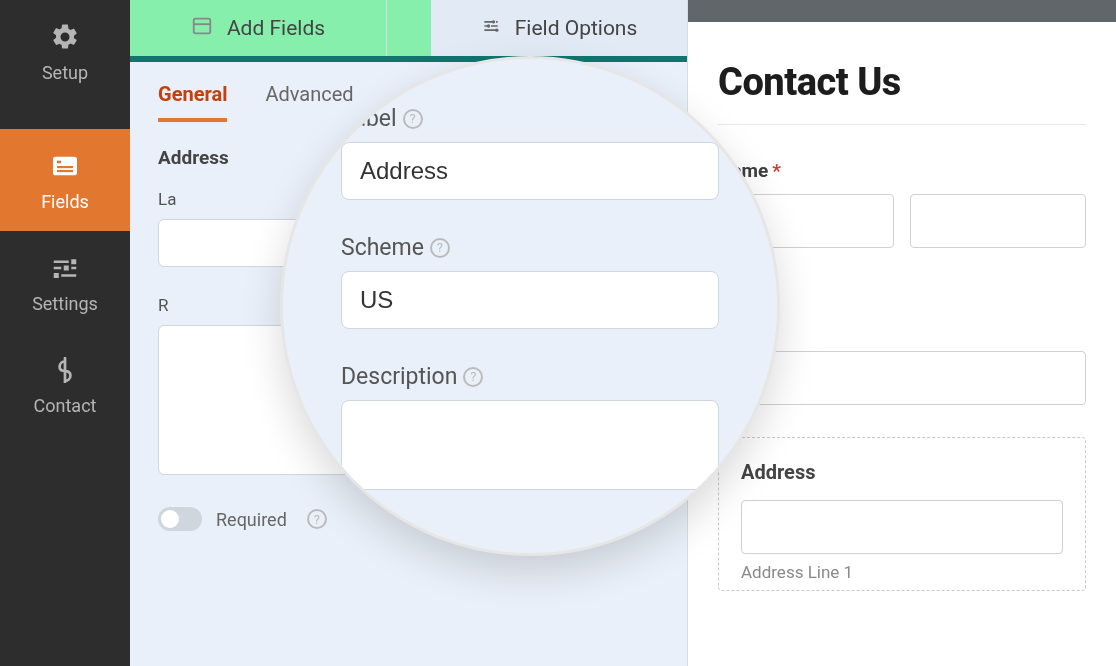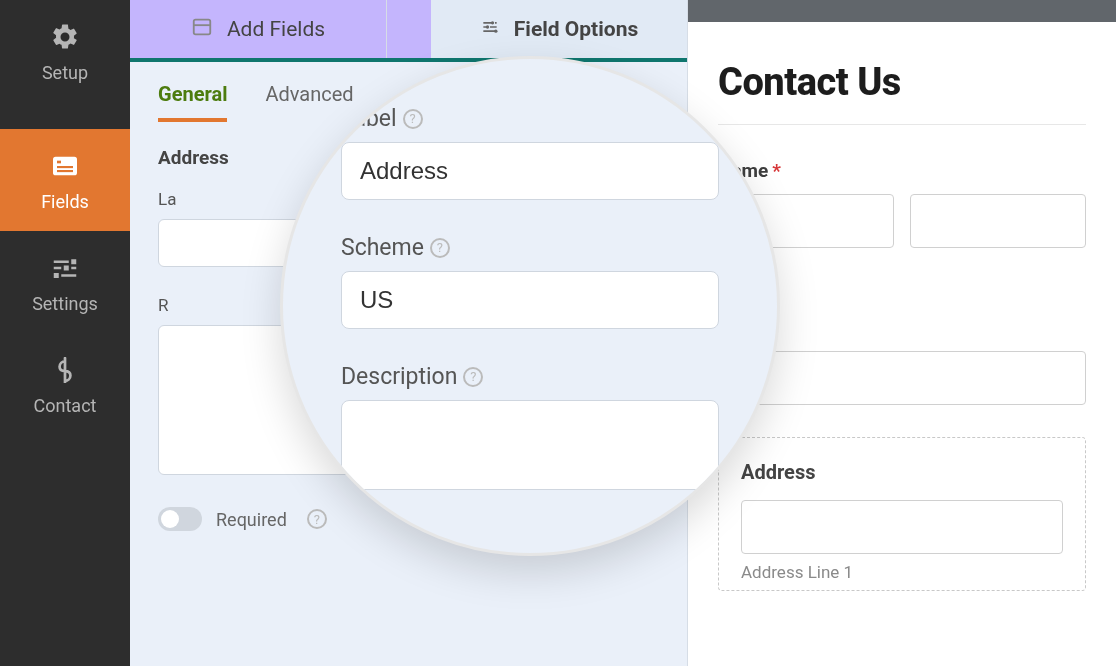--- a/index.html
+++ b/index.html
@@ -9,30 +9,30 @@
   
   .sidebar { width: 130px; background: #2d2d2d; display: flex; flex-direction: column; }
   .side-item { height: 102px; display: flex; flex-direction: column; align-items: center; justify-content: center; color: #b5b5b5; cursor: pointer; gap: 8px; }
   .side-item.active { background: #e27730; color: #fff; margin-top: 27px; }
   .side-item .icon { width: 34px; height: 34px; display: flex; align-items: center; justify-content: center; }
   .side-item svg { fill: currentColor; }
   .side-item span.lbl { font-size: 18px; }
 
   
   .panel { flex: 0 0 558px; background: #eaf0f9; border-right: 1px solid #d6dde6; position: relative; }
-  .panel-top { height: 62px; background: #c4b5fd; border-bottom: 4px solid #0f766e; display: flex; gap: 44px; }
+  .panel-top { height: 62px; background: #86efac; border-bottom: 6px solid #0f766e; display: flex; gap: 44px; }
   .panel-tab { flex: 1; display: flex; align-items: center; justify-content: center; gap: 14px; font-size: 21px; color: #444; border-right: 1px solid #d6dde6; cursor: pointer; }
-  .panel-tab.active { background: #e1eaf5; font-weight: 700; }
+  .panel-tab.active { background: #e1eaf5; font-weight: 400; }
   .panel-tab:last-child { border-right: none; }
   .panel-tab .ticon { color: #888; }
   .panel-tab svg { fill: currentColor; }
 
   .panel-subtabs { display: flex; gap: 38px; padding: 20px 28px 0 28px; font-size: 20px; color: #666; }
   .subtab { padding-bottom: 12px; cursor: pointer; }
-  .subtab.active { color: #4d7c0f; font-weight: 700; border-bottom: 4px solid #e27730; }
+  .subtab.active { color: #c2410c; font-weight: 700; border-bottom: 4px solid #e27730; }
 
   .panel-body { padding: 24px 28px 0 28px; font-size: 18px; color: #444; }
   .section-title { font-weight: 700; font-size: 19px; margin-bottom: 20px; color: #444; }
   .fld-label { font-size: 17px; color: #555; margin-bottom: 10px; }
   .short-label { width: 40px; overflow: hidden; white-space: nowrap; }
   .text-input { width: 100%; height: 48px; border: 1px solid #cfd6df; border-radius: 6px; padding: 0 14px; font-size: 18px; background: #fff; }
   .textarea { width: 100%; height: 150px; border: 1px solid #cfd6df; border-radius: 6px; padding: 10px 14px; font-size: 18px; background: #fff; resize: both; }
   .field-group { margin-bottom: 28px; }
 
   .toggle-row { display: flex; align-items: center; gap: 14px; margin-top: 14px; color: #666; }

